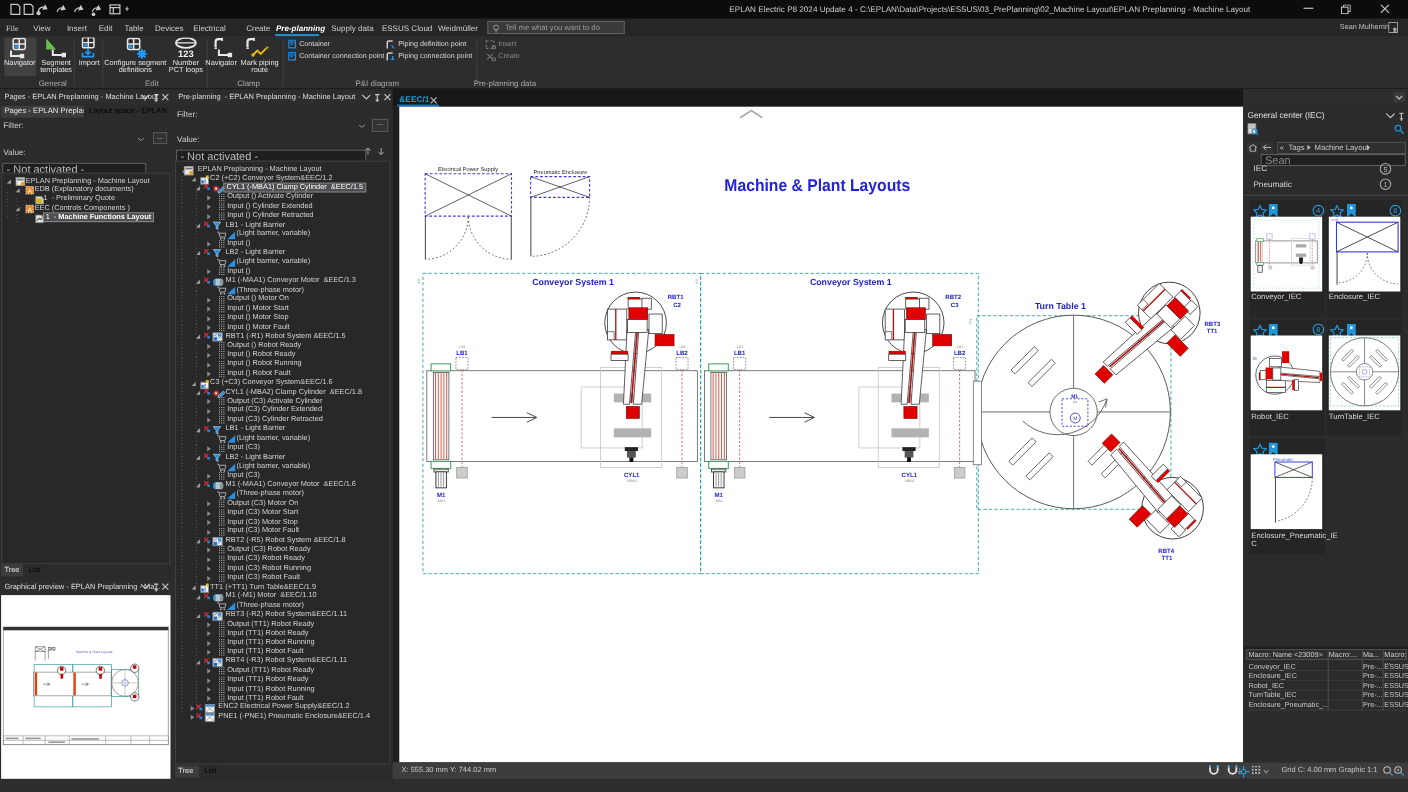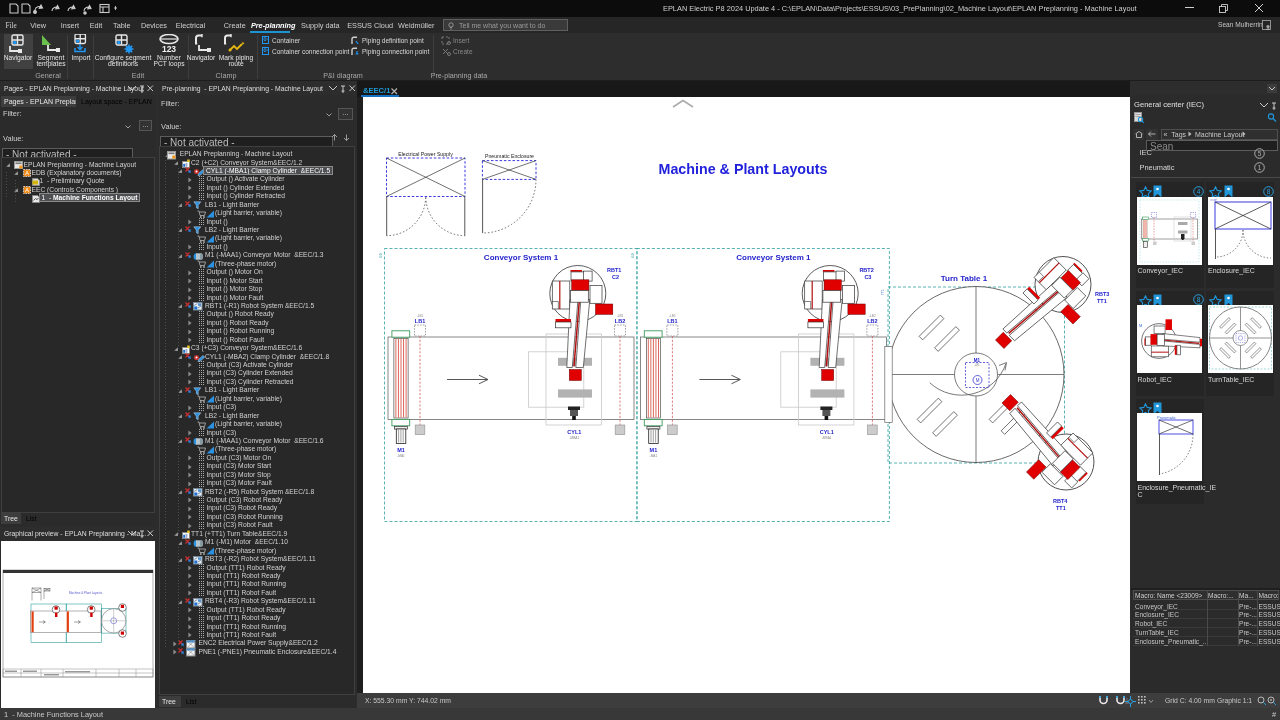--- a/index.html
+++ b/index.html
@@ -1588,24 +1588,20 @@
   <g fill="none" stroke="#b8b8b8" stroke-width="1">
           <circle cx="4" cy="4" r="3"></circle>
           <path d="M6.2 6.2 L9 9" stroke="#2aa0e0"></path>
   <circle cx="14" cy="4" r="3"></circle>
           <path d="M16.2 6.2 L19 9" stroke="#2aa0e0"></path>
           <path d="M13 4 h2 M14 3 v2" stroke-width="0.8"></path>
         </g>
       </svg>
 </div>
 
-<div class="abs" id="bottombar">
- <div class="abs" style="left:4px;top:1.5px">1&nbsp;&nbsp;- Machine Functions Layout</div>
- <div class="abs" style="left:1272px;top:1.5px">#</div>
-</div>
 
 <div class="abs" style="left:1131px;top:81px;width:149px;height:612px;background:#2b2b2b"></div>
 <div class="abs" style="left:1131px;top:81px;width:149px;height:14px;background:#2d2d2d"></div>
 <div class="abs" style="left:1267px;top:83.5px;width:10px;height:9px;background:#3c3c3c"></div>
 <svg class="abs" style="left:1269px;top:86.5px" width="6" height="4">
       <path d="M0 0 L3 3 L6 0" stroke="#c9c9c9" fill="none"></path>
     </svg>
 <div class="abs" style="left:1134px;top:100px;font-size:7.6px;color:#e0e0e0">General center (IEC)</div>
 <svg class="abs" style="left:1260px;top:103px" width="8" height="5">
       <path d="M0 0 L4 4 L8 0" stroke="#c9c9c9" fill="none"></path>

